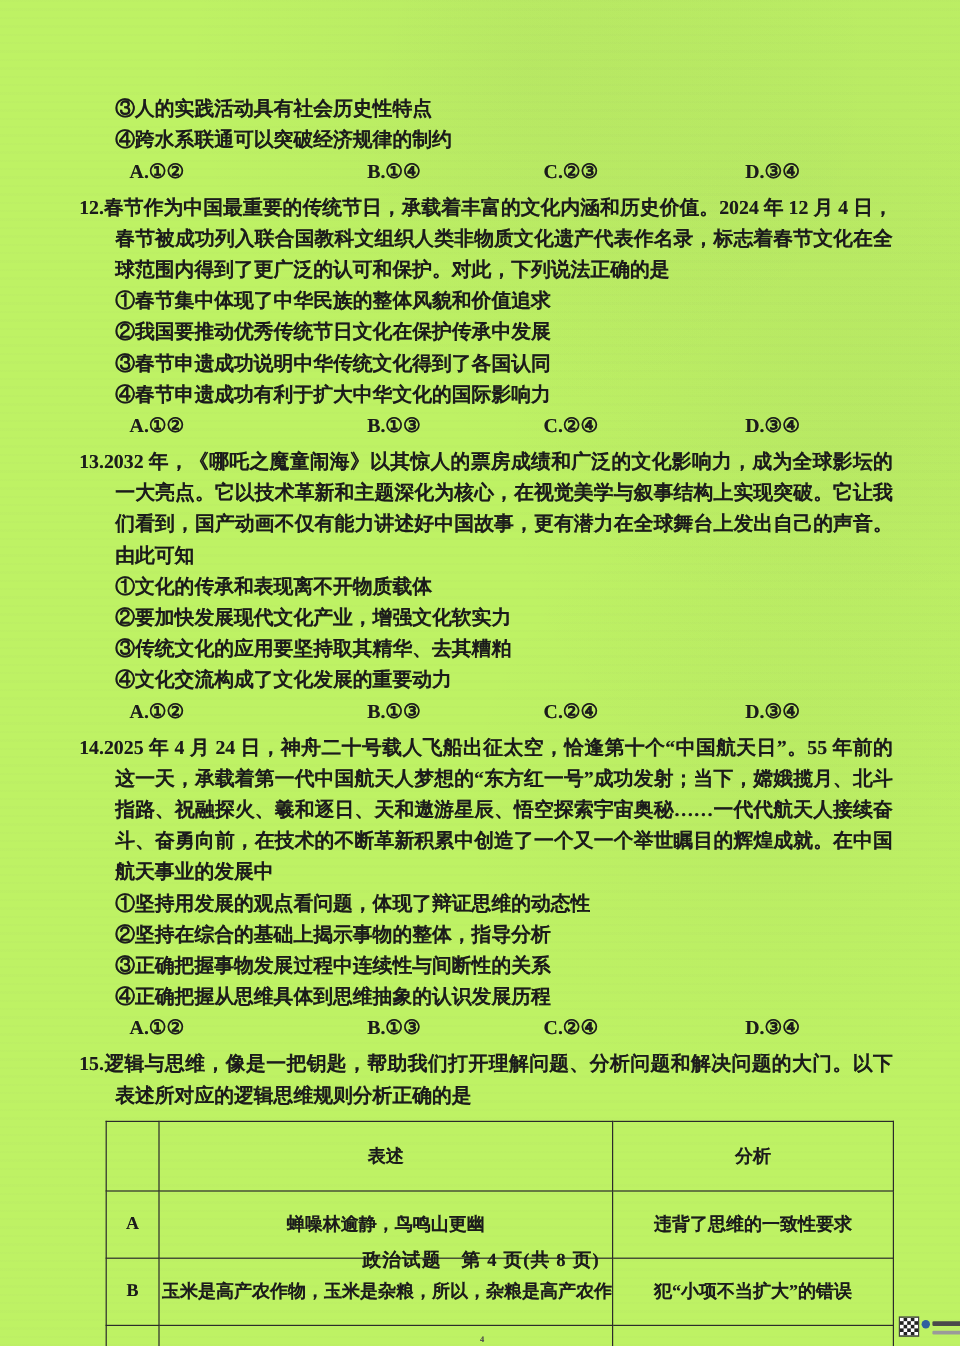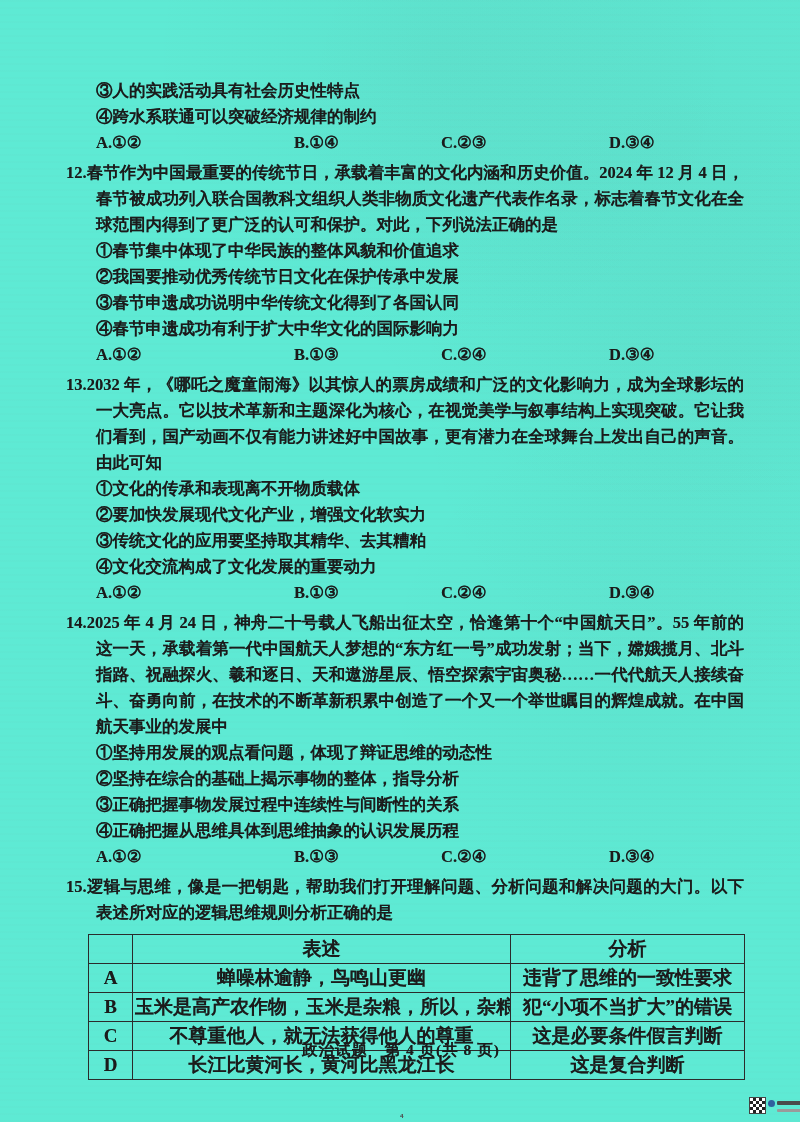--- a/index.html
+++ b/index.html
@@ -1,20 +1,20 @@
 <!DOCTYPE html>
 <html><head>
 <meta charset="utf-8">
 <style>
   html,body { margin:0; padding:0; background:#d8d8d8; }
   .page {
     position:relative;
     width:800px; height:1122px;
     margin:0 auto;
-    background:#5eead4;
+    background:#bef264;
     overflow:hidden;
     font-family:"Liberation Serif","DejaVu Serif",serif;
     color:#1b1b1b;
     font-weight:600;
     text-shadow:0 0 .4px rgba(20,20,20,.45);
   }
   
   .page::before {
     content:""; position:absolute; inset:0; pointer-events:none;
     background:
@@ -27,35 +27,35 @@
   .content { position:absolute; left:66px; top:78px; width:678px; }
   .line, .item { line-height:26px; font-size:16.5px; white-space:nowrap; }
   .item { margin-left:30px; }
   .stem {
     text-align:justify;
     margin-left:30px; text-indent:-30px;
     line-height:26px; font-size:16.5px;
   }
   .qnum { display:inline; }
   .question { margin-top:4px; }
-  .opts { position:relative; height:26px; margin-left:30px; font-size:16.5px; }
+  .opts { position:relative; height:26px; margin-left:42px; font-size:16.5px; }
   .opts span { position:absolute; top:0; line-height:26px; }
   .opt-a { left:0; } .opt-b { left:198px;text-align:right; } .opt-c { left:345px; } .opt-d { left:513px; }
 
   table.rule-table {
     border-collapse:collapse;
     margin:8px 0 0 22px;
     width:656px;
     table-layout:fixed;
   }
   table.rule-table th, table.rule-table td {
     border:1.6px solid #2b2b2b;
     text-align:center;
-    font-size:19px;
-    padding:1px 2px;
+    font-size:15px;
+    padding:17px 2px;
     height:21px;
     overflow:hidden;
     white-space:nowrap;
   }
   table.rule-table th { height:23px; }
   col.c-letter { width:44px; } col.c-statement { width:378px; } col.c-analysis { width:234px; }
 
   .footer {
     position:absolute; left:1px; top:1040px; width:100%;
     text-align:center; font-size:15.5px; letter-spacing:1px;

